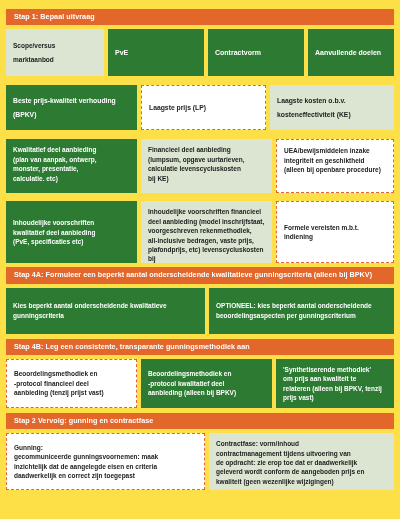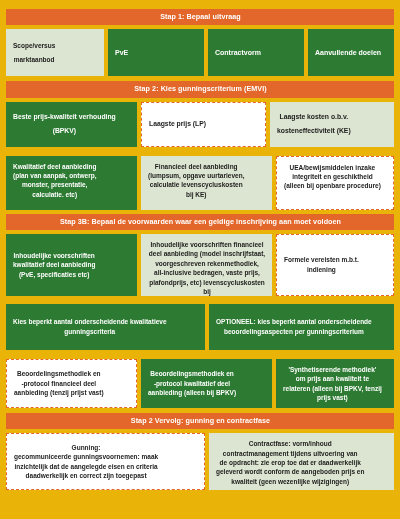--- a/index.html
+++ b/index.html
@@ -9,22 +9,21 @@
     background:#ffffff;
     font-family:"Liberation Sans","DejaVu Sans",sans-serif;
     -webkit-font-smoothing:antialiased;
     overflow:hidden;
   }
   .diagram{
     width:400px;height:519px;
     box-sizing:border-box;
     padding:9px 6px 6px 6px;
     display:flex;flex-direction:column;
-    background:#eab308;
-    text-align:center;
+    background:#fde047;
   }
   .step-header{
     background:#e3662a;
     color:#ffffff;
     font-weight:bold;
     font-size:7.2px;
     line-height:1.15;
     padding:4px 7px 4px 8px;
     box-sizing:border-box;
     letter-spacing:0.05px;
@@ -115,21 +114,20 @@
         <span class="txt">PvE</span>
       </div>
     <div class="cell green c3">
         <span class="txt">Contractvorm</span>
       </div>
     <div class="cell green c4">
         <span class="txt">Aanvullende doelen</span>
       </div>
   </div>
 
-  <div class="step-header">Stap 2: Kies gunningscriterium (EMVI)</div>
   <div class="row" id="row2">
     <div class="cell green c1">
         <span class="txt">Beste prijs-kwaliteit verhouding
 (BPKV)</span>
       </div>
     <div class="cell dashed c2">
         <span class="txt">Laagste prijs (LP)</span>
       </div>
     <div class="cell pale c3">
         <span class="txt">Laagste kosten o.b.v.
@@ -150,52 +148,53 @@
 calculatie levenscycluskosten
 bij KE)</span>
       </div>
     <div class="cell dashed c3">
         <span class="txt">UEA/bewijsmiddelen inzake
 integriteit en geschiktheid
 (alleen bij openbare procedure)</span>
       </div>
   </div>
 
-  <div class="step-header">Stap 3B: Bepaal de voorwaarden waar een geldige inschrijving aan moet voldoen</div>
   <div class="row" id="row4">
     <div class="cell green c1">
         <span class="txt">Inhoudelijke voorschriften
 kwalitatief deel aanbieding
 (PvE, specificaties etc)</span>
       </div>
     <div class="cell pale c2">
         <span class="txt">Inhoudelijke voorschriften financieel
 deel aanbieding (model inschrijfstaat,
 voorgeschreven rekenmethodiek,
 all-inclusive bedragen, vaste prijs,
 plafondprijs, etc) levenscycluskosten bij
 KE)</span>
       </div>
     <div class="cell dashed c3">
         <span class="txt">Formele vereisten m.b.t.
 indiening</span>
       </div>
   </div>
 
+  <div class="step-header">Stap 4A: Formuleer een beperkt aantal onderscheidende kwalitatieve gunningscriteria (alleen bij BPKV)</div>
   <div class="row" id="row5">
     <div class="cell green c1">
         <span class="txt">Kies beperkt aantal onderscheidende kwalitatieve
 gunningscriteria</span>
       </div>
     <div class="cell green c2">
         <span class="txt">OPTIONEEL: kies beperkt aantal onderscheidende
 beoordelingsaspecten per gunningscriterium</span>
       </div>
   </div>
 
+  <div class="step-header">Stap 4B: Leg een consistente, transparante gunningsmethodiek aan</div>
   <div class="row" id="row6">
     <div class="cell dashed c1">
         <span class="txt">Beoordelingsmethodiek en
 -protocol financieel deel
 aanbieding (tenzij prijst vast)</span>
       </div>
     <div class="cell green c2">
         <span class="txt">Beoordelingsmethodiek en
 -protocol kwalitatief deel
 aanbieding (alleen bij BPKV)</span>

